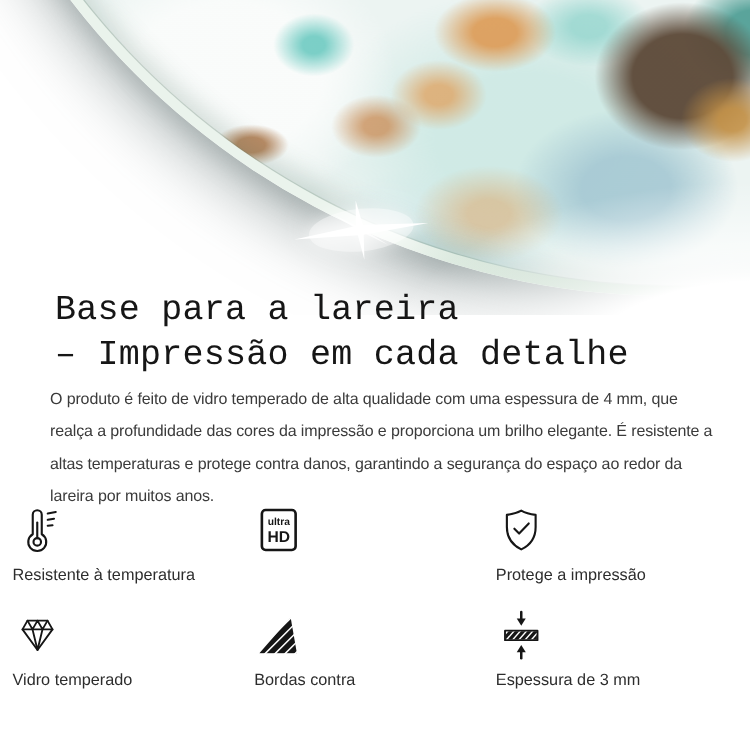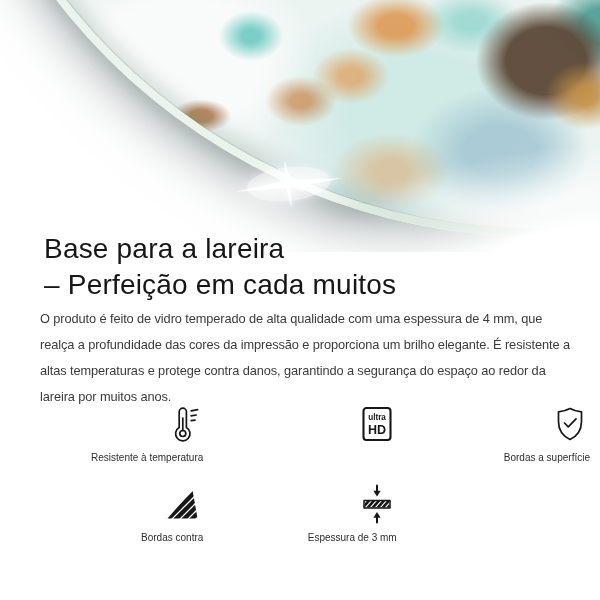--- a/index.html
+++ b/index.html
@@ -28,31 +28,31 @@
           radial-gradient(170px 130px at 242px 1031px, rgba(250,252,251,.95) 45%, rgba(250,252,251,0) 80%),
           radial-gradient(210px 150px at 482px 1081px, rgba(205,233,228,.9) 35%, rgba(205,233,228,0) 80%),
           radial-gradient(130px 90px at 412px 1171px, rgba(212,233,236,.9) 30%, rgba(212,233,236,0) 78%),
           #ecf4f2;}
   .hero-fade{position:absolute;inset:0;pointer-events:none;
         background:radial-gradient(430px 210px at 101% 116%, #ffffff 32%, rgba(255,255,255,0) 70%);}
   .sparkle{position:absolute;left:233px;top:148px;width:112px;height:72px;
         filter:drop-shadow(0 0 5px rgba(255,255,255,.95)) drop-shadow(0 0 14px rgba(255,255,255,.7));}
 
   
-  .title{position:absolute;left:44px;top:231px;margin:0;font-family:Liberation Sans, sans-serif;
+  .title{position:absolute;left:44px;top:231px;margin:0;font-family:Liberation Mono, monospace;
          font-weight:400;font-size:28px;line-height:36px;color:#161616;letter-spacing:.2px;}
   .desc{position:absolute;left:40px;top:306px;width:532px;margin:0;
         font-size:12.8px;line-height:26px;color:#3b3b3b;letter-spacing:-0.1px;}
 
   
   .features{position:absolute;left:10px;right:10px;top:402px;display:grid;
             grid-template-columns:1fr 1fr 1fr;row-gap:19px;}
-  .feature{display:flex;flex-direction:column;align-items:flex-end;}
+  .feature{display:flex;flex-direction:column;align-items:flex-start;}
   .feature .ico{height:42px;display:flex;align-items:flex-end;justify-content:center;}
-  .feature .lbl{margin-top:8px;font-size:10px;color:#2d2d2d;}
+  .feature .lbl{margin-top:8px;font-size:13px;color:#2d2d2d;}
   svg .stk{stroke:#161616;fill:none;stroke-width:1.7;stroke-linecap:round;stroke-linejoin:round;}
   svg .fil{fill:#161616;stroke:none;}
   svg text{font-family:"Liberation Sans",sans-serif;fill:#161616;}
 </style>
 </head>
 <body>
 
 <div class="page">
 
   <div class="hero">
@@ -67,21 +67,21 @@
           <path d="M2 38 L56 32 L110 36 L56 40 Z" fill="#ffffff"></path>
           <path d="M54 12 L58 34 L56 60 L52 34 Z" fill="#ffffff"></path>
           <path d="M36 22 L57 35 L76 50 L55 37 Z" fill="rgba(255,255,255,0.75)"></path>
         </g>
       </svg>
     </div>
   </div>
 
   <h1 class="title">
     <span>Base para a lareira</span><br>
-    <span>– Perfeição em cada muitos</span>
+    <span>– Impressão em cada detalhe</span>
   </h1>
 
   <p class="desc">O produto é feito de vidro temperado de alta qualidade com uma espessura de 4 mm, que realça a profundidade das cores da impressão e proporciona um brilho elegante. É resistente a altas temperaturas e protege contra danos, garantindo a segurança do espaço ao redor da lareira por muitos anos.</p>
 
   <div class="features">
 
     <div class="feature">
       <div class="ico">
         <svg width="40" height="40" viewBox="0 0 40 40">
           <path class="stk" d="M16.2 7.8 a3.6 3.6 0 0 1 7.2 0 V23.4 a7.2 7.2 0 1 1 -7.2 0 Z"></path>
@@ -105,23 +105,36 @@
       </div>
     </div>
 
     <div class="feature">
       <div class="ico">
         <svg width="40" height="40" viewBox="0 0 40 40">
           <path class="stk" d="M20 4.5 C23 6.2 27.5 7.4 31.5 7.9 V17.5 C31.5 26.5 26.8 32.2 20 35.5 C13.2 32.2 8.5 26.5 8.5 17.5 V7.9 C12.5 7.4 17 6.2 20 4.5 Z"></path>
           <polyline class="stk" points="14.5,19 18.3,22.8 26,14.8"></polyline>
         </svg>
       </div>
-      <div class="lbl">Bordas a superfície</div>
+      <div class="lbl">Protege a impressão</div>
     </div>
 
+    <div class="feature">
+      <div class="ico">
+        <svg width="40" height="40" viewBox="0 0 40 40">
+          <g class="stk" style="stroke-width:1.5">
+            <path d="M12 8.5 L8 15.5 L20 32 L32 15.5 L28 8.5 Z"></path>
+            <path d="M8 15.5 H32"></path>
+            <path d="M12 8.5 L16 15.5 L20 8.5 L24 15.5 L28 8.5"></path>
+            <path d="M16 15.5 L20 32 L24 15.5"></path>
+          </g>
+        </svg>
+      </div>
+      <div class="lbl">Vidro temperado</div>
+    </div>
 
     <div class="feature">
       <div class="ico">
         <svg width="40" height="40" viewBox="0 0 40 40">
           <defs>
               <clipPath id="clip-tri">
                 <path d="M4.5 34.5 L34.5 34.5 L29.5 6 Z"></path>
               </clipPath>
             </defs>
           <g clip-path="url(#clip-tri)" stroke="#161616" stroke-width="4.4">

